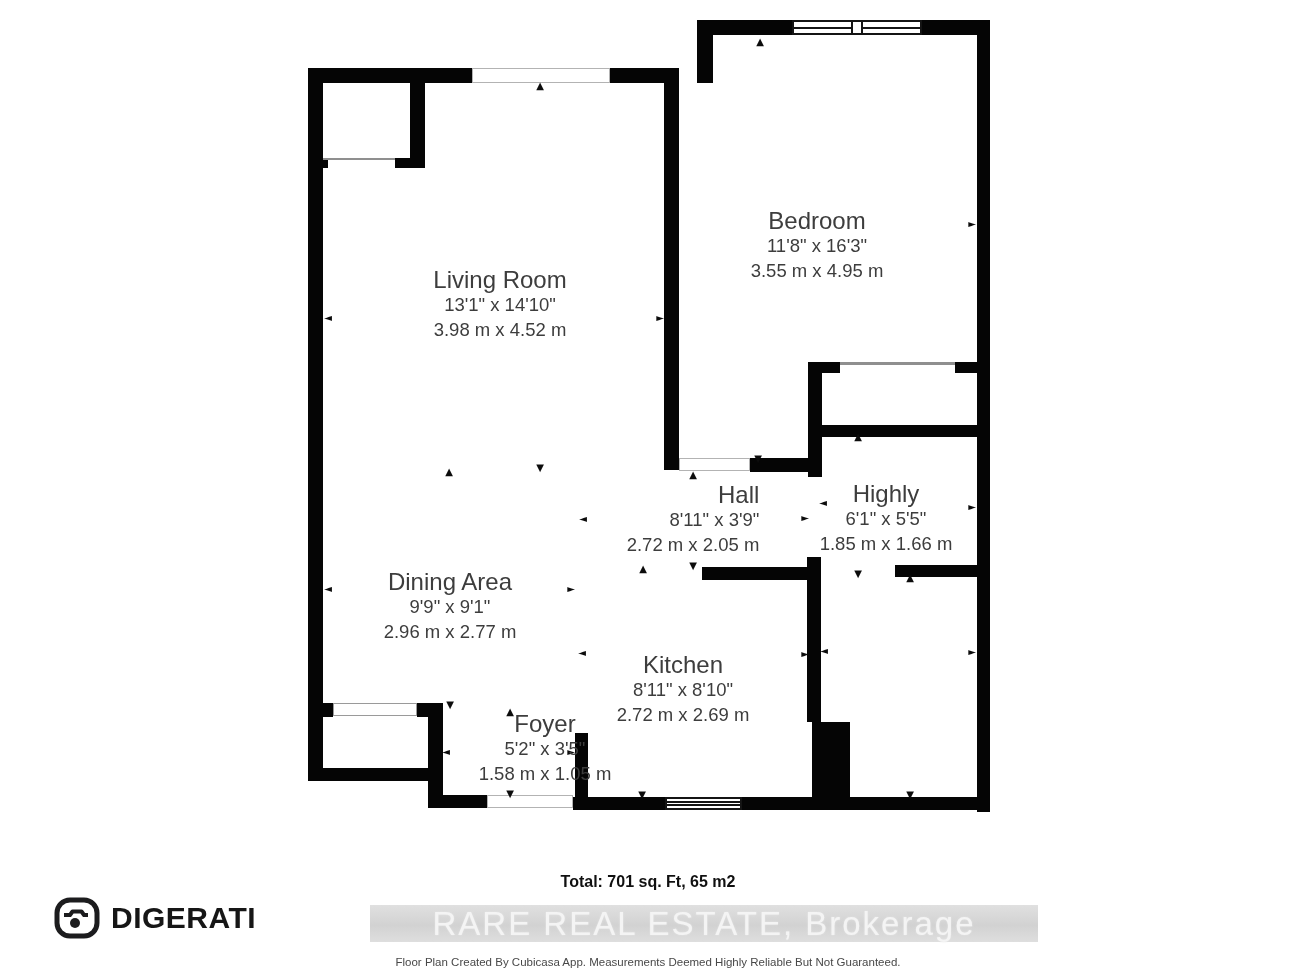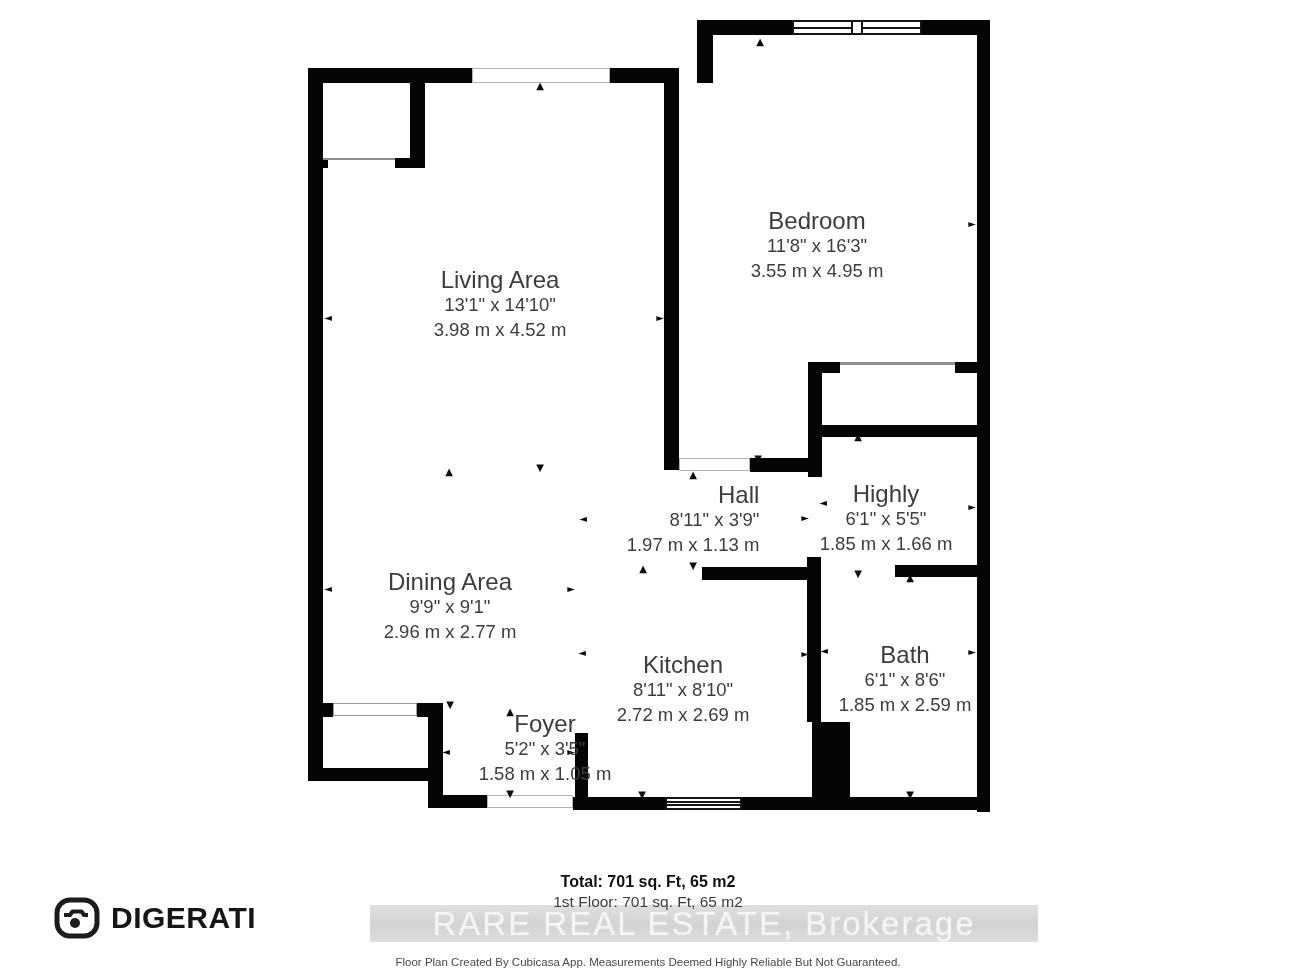--- a/index.html
+++ b/index.html
@@ -104,68 +104,62 @@
       <div class="arrow" style="left: 824px; top: 651px;">◄</div>
       <div class="arrow" style="left: 972px; top: 652px;">►</div>
       <div class="arrow" style="left: 450px; top: 705px;">▼</div>
       <div class="arrow" style="left: 510px; top: 712px;">▲</div>
       <div class="arrow" style="left: 446px; top: 752px;">◄</div>
       <div class="arrow" style="left: 571px; top: 752px;">►</div>
       <div class="arrow" style="left: 510px; top: 794px;">▼</div>
       <div class="arrow" style="left: 642px; top: 795px;">▼</div>
       <div class="arrow" style="left: 910px; top: 795px;">▼</div>
       <div class="room" style="left: 500px; top: 304px;">
-        <div class="rname">Living Area</div>
+        <div class="rname">Living Room</div>
         <div class="rdim">13'1" x 14'10"</div>
         <div class="rdim">3.98 m x 4.52 m</div>
       </div>
       <div class="room" style="left: 817px; top: 245px;">
         <div class="rname">Bedroom</div>
         <div class="rdim">11'8" x 16'3"</div>
         <div class="rdim">3.55 m x 4.95 m</div>
       </div>
       <div class="room" style="left: 693px; top: 519px; text-align: right;">
         <div class="rname">Hall</div>
         <div class="rdim">8'11" x 3'9"</div>
-        <div class="rdim">1.97 m x 1.13 m</div>
+        <div class="rdim">2.72 m x 2.05 m</div>
       </div>
       <div class="room" style="left: 886px; top: 518px;">
         <div class="rname">Highly</div>
         <div class="rdim">6'1" x 5'5"</div>
         <div class="rdim">1.85 m x 1.66 m</div>
       </div>
       <div class="room" style="left: 450px; top: 606px;">
         <div class="rname">Dining Area</div>
         <div class="rdim">9'9" x 9'1"</div>
         <div class="rdim">2.96 m x 2.77 m</div>
       </div>
       <div class="room" style="left: 683px; top: 689px;">
         <div class="rname">Kitchen</div>
         <div class="rdim">8'11" x 8'10"</div>
         <div class="rdim">2.72 m x 2.69 m</div>
       </div>
-      <div class="room" style="left: 905px; top: 679px;">
-        <div class="rname">Bath</div>
-        <div class="rdim">6'1" x 8'6"</div>
-        <div class="rdim">1.85 m x 2.59 m</div>
-      </div>
       <div class="room" style="left: 509px; top: 748px; margin-left: 36px;">
         <div class="rname">Foyer</div>
         <div class="rdim">5'2" x 3'5"</div>
         <div class="rdim">1.58 m x 1.05 m</div>
       </div>
     </div>
 
   <div class="watermark">
     <span>RARE REAL ESTATE, Brokerage</span>
   </div>
 
   <div class="totals">
     <div class="t1">Total: 701 sq. Ft, 65 m2</div>
-    <div class="t2">1st Floor: 701 sq. Ft, 65 m2</div>
   </div>
 
   <div class="disclaimer">Floor Plan Created By Cubicasa App. Measurements Deemed Highly Reliable But Not Guaranteed.</div>
 
   <div class="brand">
     <svg width="46" height="42" viewBox="0 0 46 42">
       <rect x="3" y="3" width="40" height="36" rx="13" fill="none" stroke="#1c1c1e" stroke-width="5"></rect>
       <path d="M10 18 h6 l2.5 -3.5 h9 l2.5 3.5 h4" fill="none" stroke="#1c1c1e" stroke-width="4" stroke-linejoin="round"></path>
       <circle cx="21" cy="26" r="5" fill="#1c1c1e"></circle>
     </svg>

